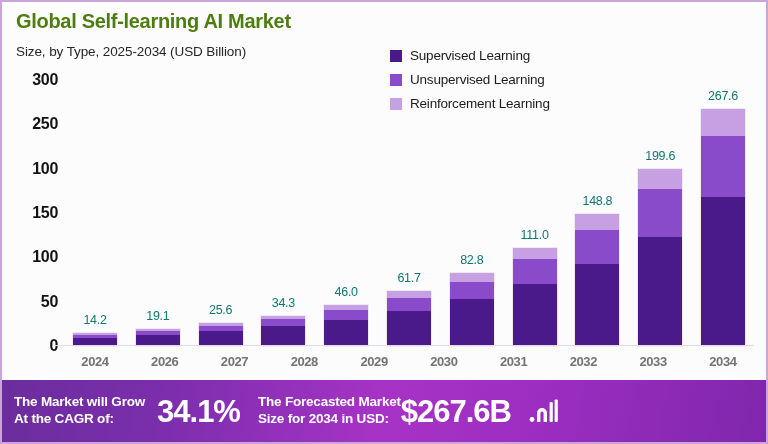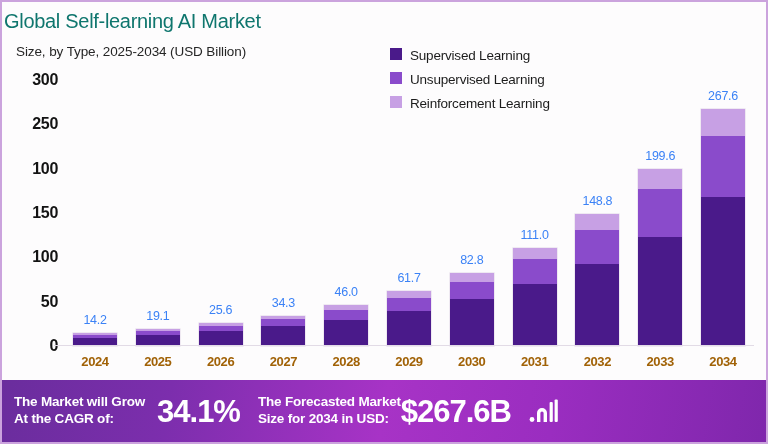--- a/index.html
+++ b/index.html
@@ -11,34 +11,34 @@
   }
   #page {
     position:relative;
     width:768px; height:444px;
     background:#fdfcfd;
     border:2px solid #cba3dd;
     overflow:hidden;
   }
   
   #chart-title {
-    position:absolute; left:2px; top:8px;
-    font-size:20px; font-weight:normal; letter-spacing:-0.3px;
-    color:#0f766e;
+    position:absolute; left:14px; top:8px;
+    font-size:20px; font-weight:bold; letter-spacing:-0.3px;
+    color:#4d7c0f;
   }
   #chart-subtitle {
     position:absolute; left:14px; top:42px;
     font-size:13.5px; color:#262626; letter-spacing:-0.1px;
   }
   
   #legend {
     position:absolute; left:388px; top:46px;
     display:flex; flex-direction:column; gap:9px;
   }
-  .legend-item { display:flex; align-items:flex-start; gap:8px; }
+  .legend-item { display:flex; align-items:center; gap:8px; }
   .legend-swatch { width:12px; height:12px; flex:none; }
   .legend-label { font-size:13.5px; color:#1c1c1c; letter-spacing:-0.2px; white-space:nowrap; }
   
   #plot {
     position:absolute;
     left:62px; top:78px;
     width:690px; height:266px;
   }
   #baseline {
     position:absolute; left:-10px; right:0; bottom:0;
@@ -72,32 +72,32 @@
     display:flex; flex-direction:column; justify-content:flex-end;
     box-shadow:0 0 0 0.6px rgba(120,80,150,.18);
   }
   .seg { width:100%; }
   .seg-r { background:#c7a0e4; }
   .seg-u { background:#8a4bcb; }
   .seg-s { background:#4a1a8a; }
   .bar-total {
     position:absolute;
     left:50%; transform:translateX(-50%);
-    font-size:12.5px; color:#3b82f6; letter-spacing:-0.3px;
+    font-size:12.5px; color:#0f766e; letter-spacing:-0.3px;
     white-space:nowrap;
   }
   
   #x-axis {
     position:absolute; left:62px; top:352px;
     width:690px; height:24px;
     display:flex; justify-content:space-between;
   }
   .x-tick {
     width:62px; text-align:center;
-    font-size:13px; font-weight:bold; color:#a16207;
+    font-size:13px; font-weight:bold; color:#737373;
     letter-spacing:-0.4px;
   }
   
   #banner {
     position:absolute; left:0; right:0; bottom:0;
     height:62px;
     background:linear-gradient(100deg,#6a2d9d 0%,#7c2ead 22%,#a733c6 50%,#9a2dc0 72%,#7f27ac 100%);
     display:flex; align-items:center;
     overflow:hidden;
   }
@@ -251,21 +251,20 @@
             <div class="seg seg-s" style="height: 148.96px; background: rgb(74, 26, 138);"></div>
           </div>
           <div class="bar-total" style="bottom: 243.272px;">267.6</div>
         </div>
       </div>
     <div id="baseline"></div>
   </div>
 
   <div id="x-axis">
       <div class="x-tick">2024</div>
-      <div class="x-tick">2025</div>
       <div class="x-tick">2026</div>
       <div class="x-tick">2027</div>
       <div class="x-tick">2028</div>
       <div class="x-tick">2029</div>
       <div class="x-tick">2030</div>
       <div class="x-tick">2031</div>
       <div class="x-tick">2032</div>
       <div class="x-tick">2033</div>
       <div class="x-tick">2034</div>
     </div>

